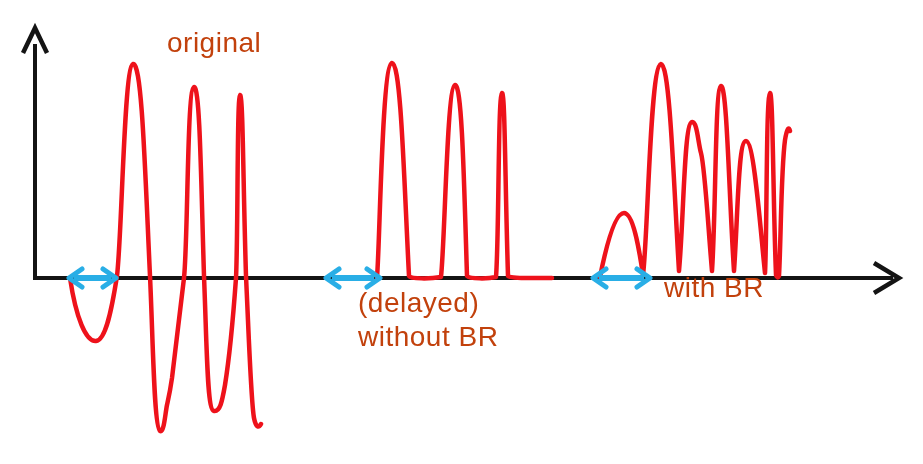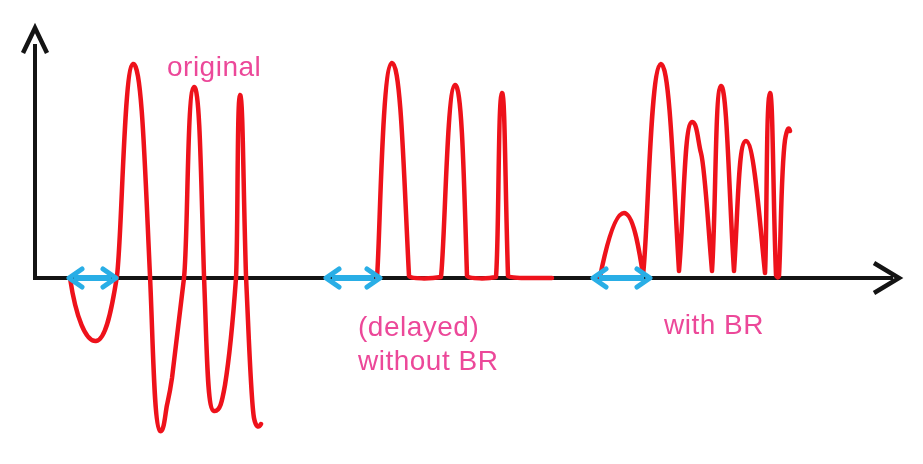--- a/index.html
+++ b/index.html
@@ -15,31 +15,30 @@
     overflow: hidden;
     font-family: "Liberation Sans", sans-serif;
   }
   .stage svg {
     position: absolute;
     left: 0;
     top: 0;
   }
   .label {
     position: absolute;
-    color: #ec4899;
+    color: #c2410c;
     font-size: 28px;
     letter-spacing: 0.5px;
     line-height: 34px;
     white-space: nowrap;
     user-select: none;
-    margin-top: 24px;
   }
   .label-original   { left: 167px; top: 26px;  }
   .label-withoutbr  { left: 358px; top: 286px; }
-  .label-withbr     { left: 664px; top: 284px; text-align: right; }
+  .label-withbr     { left: 664px; top: 271px; text-align: right; }
   path { fill: none; }
   .axis      { stroke-width: 4;   stroke-linecap: butt;  stroke-linejoin: miter; }
   .axis-head { stroke-width: 4.5; stroke-linecap: butt;  stroke-linejoin: miter; }
   .signal    { stroke-width: 4.5; stroke-linecap: round; stroke-linejoin: round; }
   .delay-line{ stroke-width: 6;   stroke-linecap: butt; }
   .delay-head{ stroke-width: 5;   stroke-linecap: round; stroke-linejoin: round; }
 </style>
 </head>
 <body>
 

